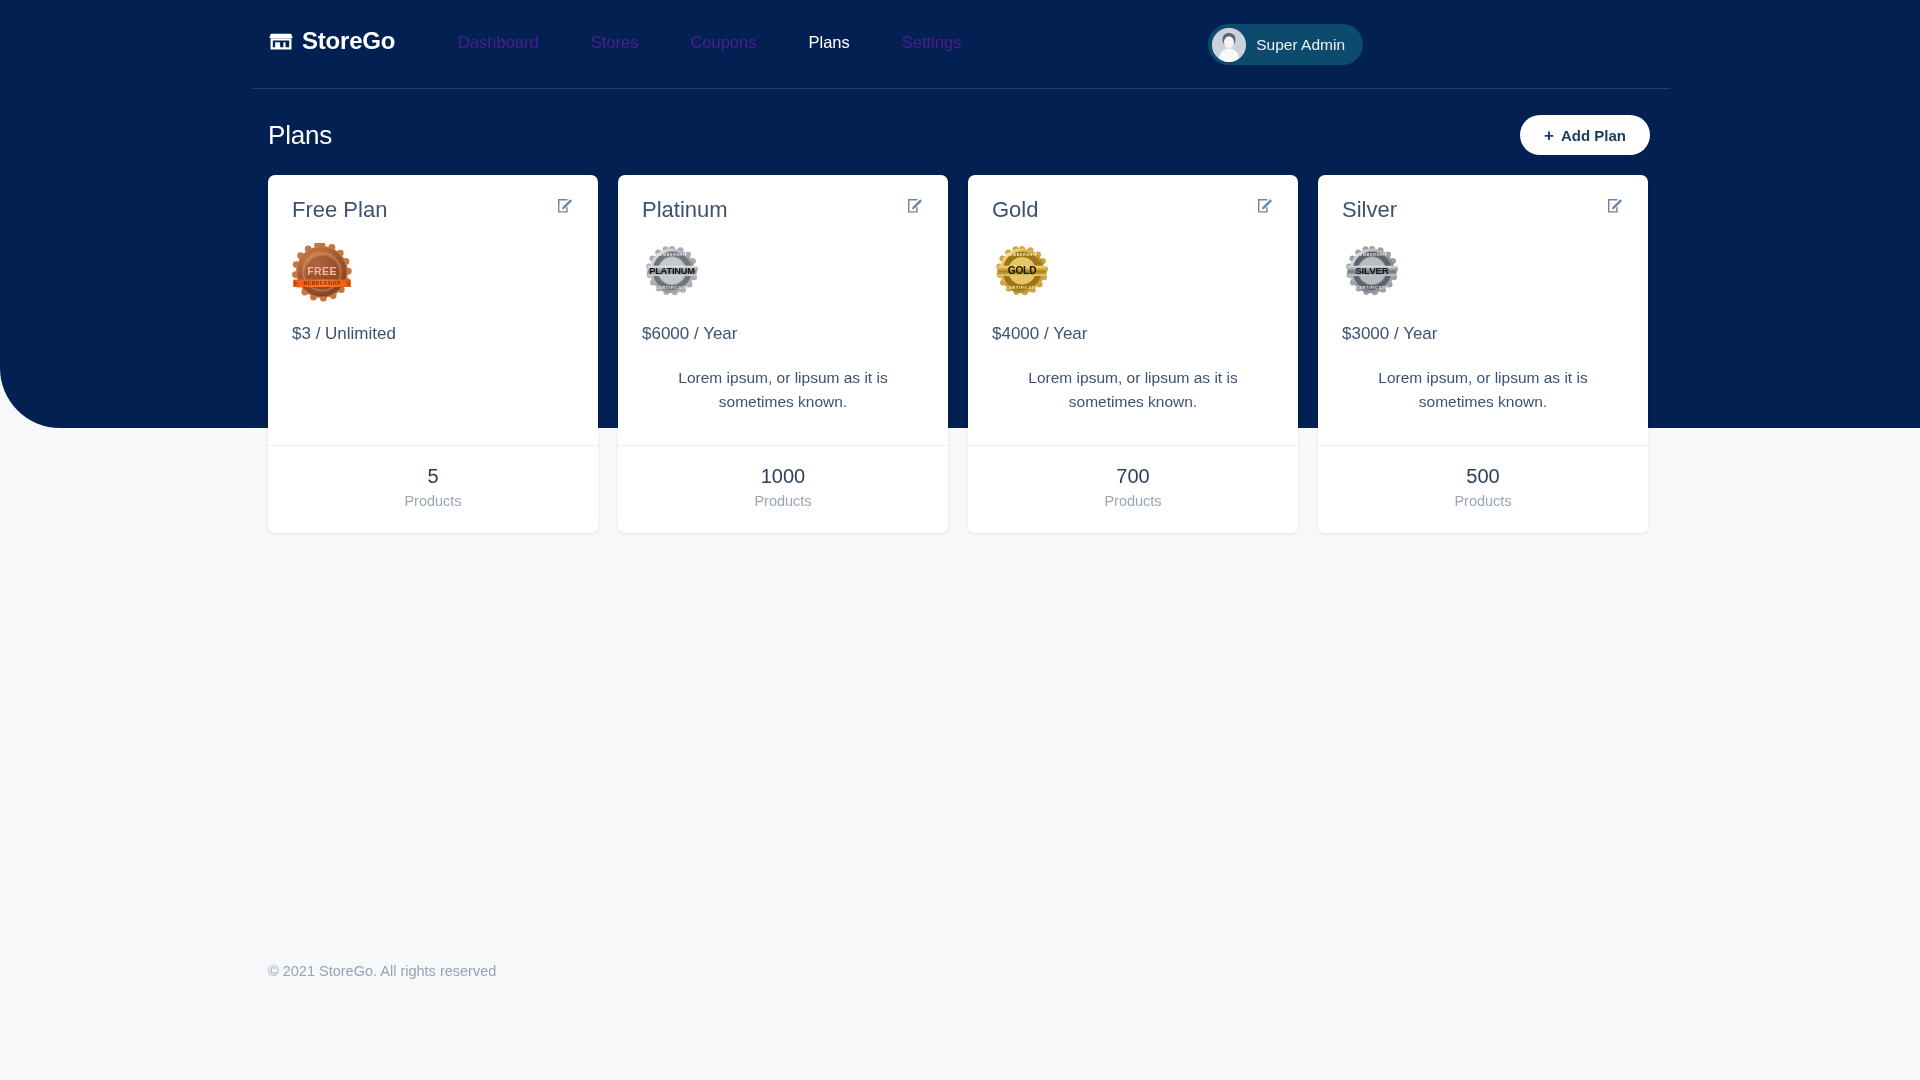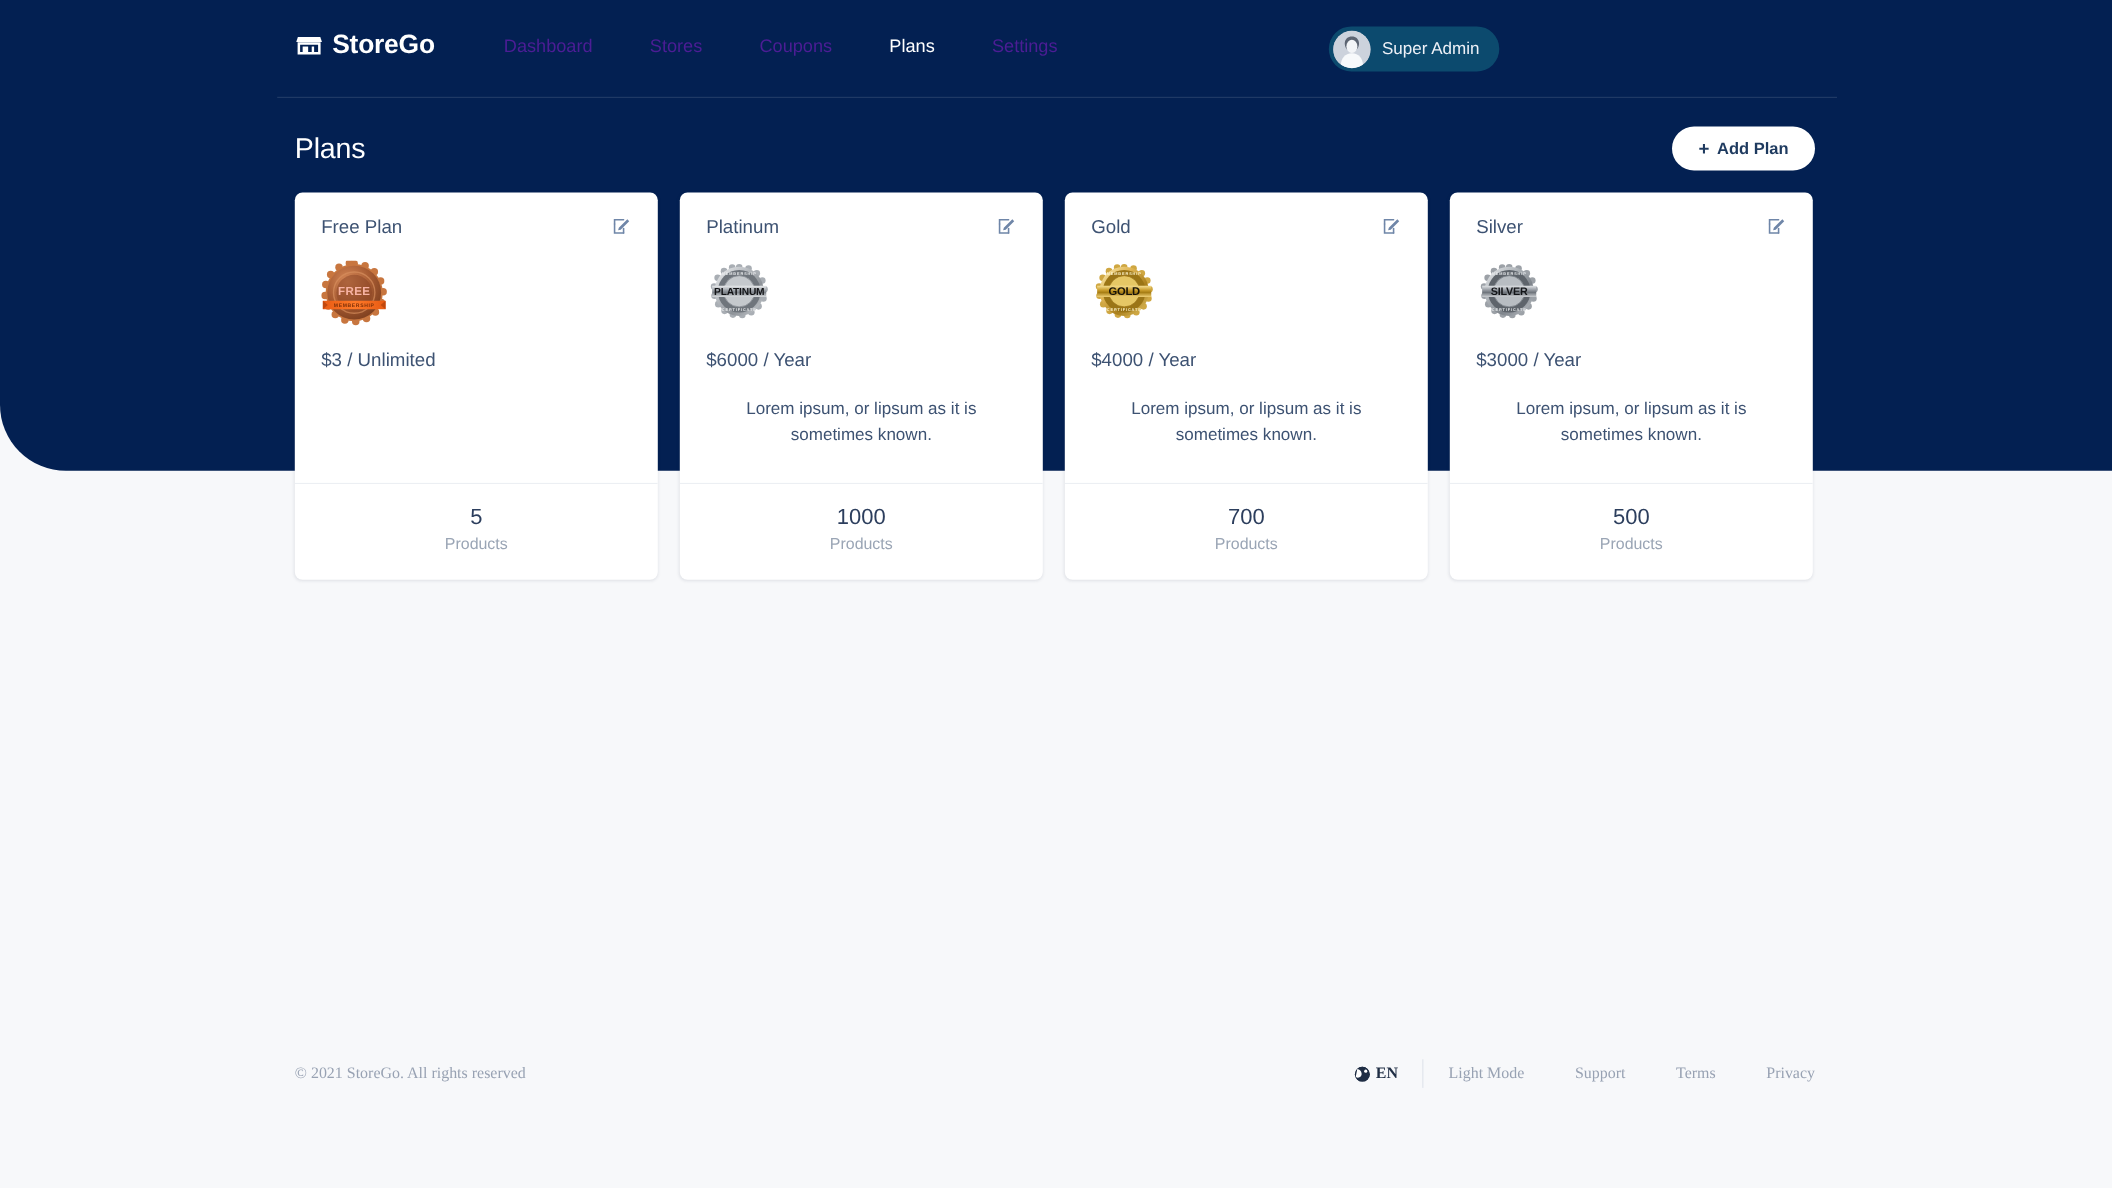--- a/index.html
+++ b/index.html
@@ -100,21 +100,21 @@
     background: #ffffff;
     border-radius: 7px;
     box-shadow: 0 1px 3px rgba(16,30,60,0.10);
     display: flex; flex-direction: column;
     overflow: hidden;
   }
   .card-head {
     padding: 22px 24px 0 24px;
     display: flex; align-items: flex-start; justify-content: space-between;
   }
-  .card-title { font-size: 17px; color: #3d5272; line-height: 1.2; }
+  .card-title { font-size: 22px; color: #3d5272; line-height: 1.2; }
   .edit-icon { width: 18px; height: 18px; cursor: pointer; display:block; }
 
   .card-body {
     flex: 1 1 auto;
     padding: 14px 24px 18px 24px;
     display: flex; flex-direction: column; align-items: flex-start;
     min-height: 222px;
   }
   .badge-wrap { width: 60px; height: 60px; margin-top: 6px; }
   .badge-wrap svg { display: block; width: 60px; height: 60px; }
@@ -136,21 +136,21 @@
 
   
   .footer {
     position: absolute; left: 0; bottom: 0; z-index: 2;
     width: 1920px; height: 142px;
     display: flex; align-items: flex-start;
   }
   .footer-inner {
     position: absolute; left: 268px; top: 25px;
     width: 1382px;
-    display: flex; align-items: center; justify-content: space-between; font-family: Liberation Serif, serif;
+    display: flex; align-items: center; justify-content: space-between;
   }
   .copyright { font-size: 14.5px; color: #98a2b3; }
   .footer-right { display: flex; align-items: center; gap: 0; }
   .lang {
     display: flex; align-items: center; gap: 5px;
     font-size: 14.5px; color: #1f2d44; font-weight: 600;
     cursor: pointer; padding-right: 22px;
   }
   .globe-icon { width: 15px; height: 15px; display:block; }
   .v-sep { width: 1px; height: 26px; background: #dfe3ea; }
@@ -495,34 +495,16 @@
         <div class="count">500</div>
         <div class="count-label">Products</div>
       </div>
     </div>
 
   </div>
 
   <div class="footer">
     <div class="footer-inner">
       <div class="copyright">© 2021 StoreGo. All rights reserved</div>
-      <div class="footer-right">
-        <div class="lang">
-          <span>
-            <svg class="globe-icon" viewBox="0 0 16 16">
-              <circle cx="8" cy="8" r="7.2" fill="#1f2d44"></circle>
-              <path d="M8 0.8a7.2 7.2 0 0 1 0 14.4A7.2 7.2 0 0 1 8 0.8z" fill="#1f2d44"></path>
-              <path d="M3.1 3.1c2.4 0.5 3.9 2.1 4.2 4.3 0.2 1.7-0.6 3-2.1 3.7-1.4 0.7-2.6 0.4-3.6-0.6" fill="#ffffff"></path>
-              <circle cx="11.3" cy="5.1" r="1.5" fill="#ffffff"></circle>
-            </svg>
-          </span>
-          <span>EN</span>
-        </div>
-        <div class="v-sep"></div>
-        <a class="footer-link" href="#">Light Mode</a>
-        <a class="footer-link" href="#">Support</a>
-        <a class="footer-link" href="#">Terms</a>
-        <a class="footer-link" href="#">Privacy</a>
-      </div>
     </div>
   </div>
 
 </div>
 
 </body></html>

